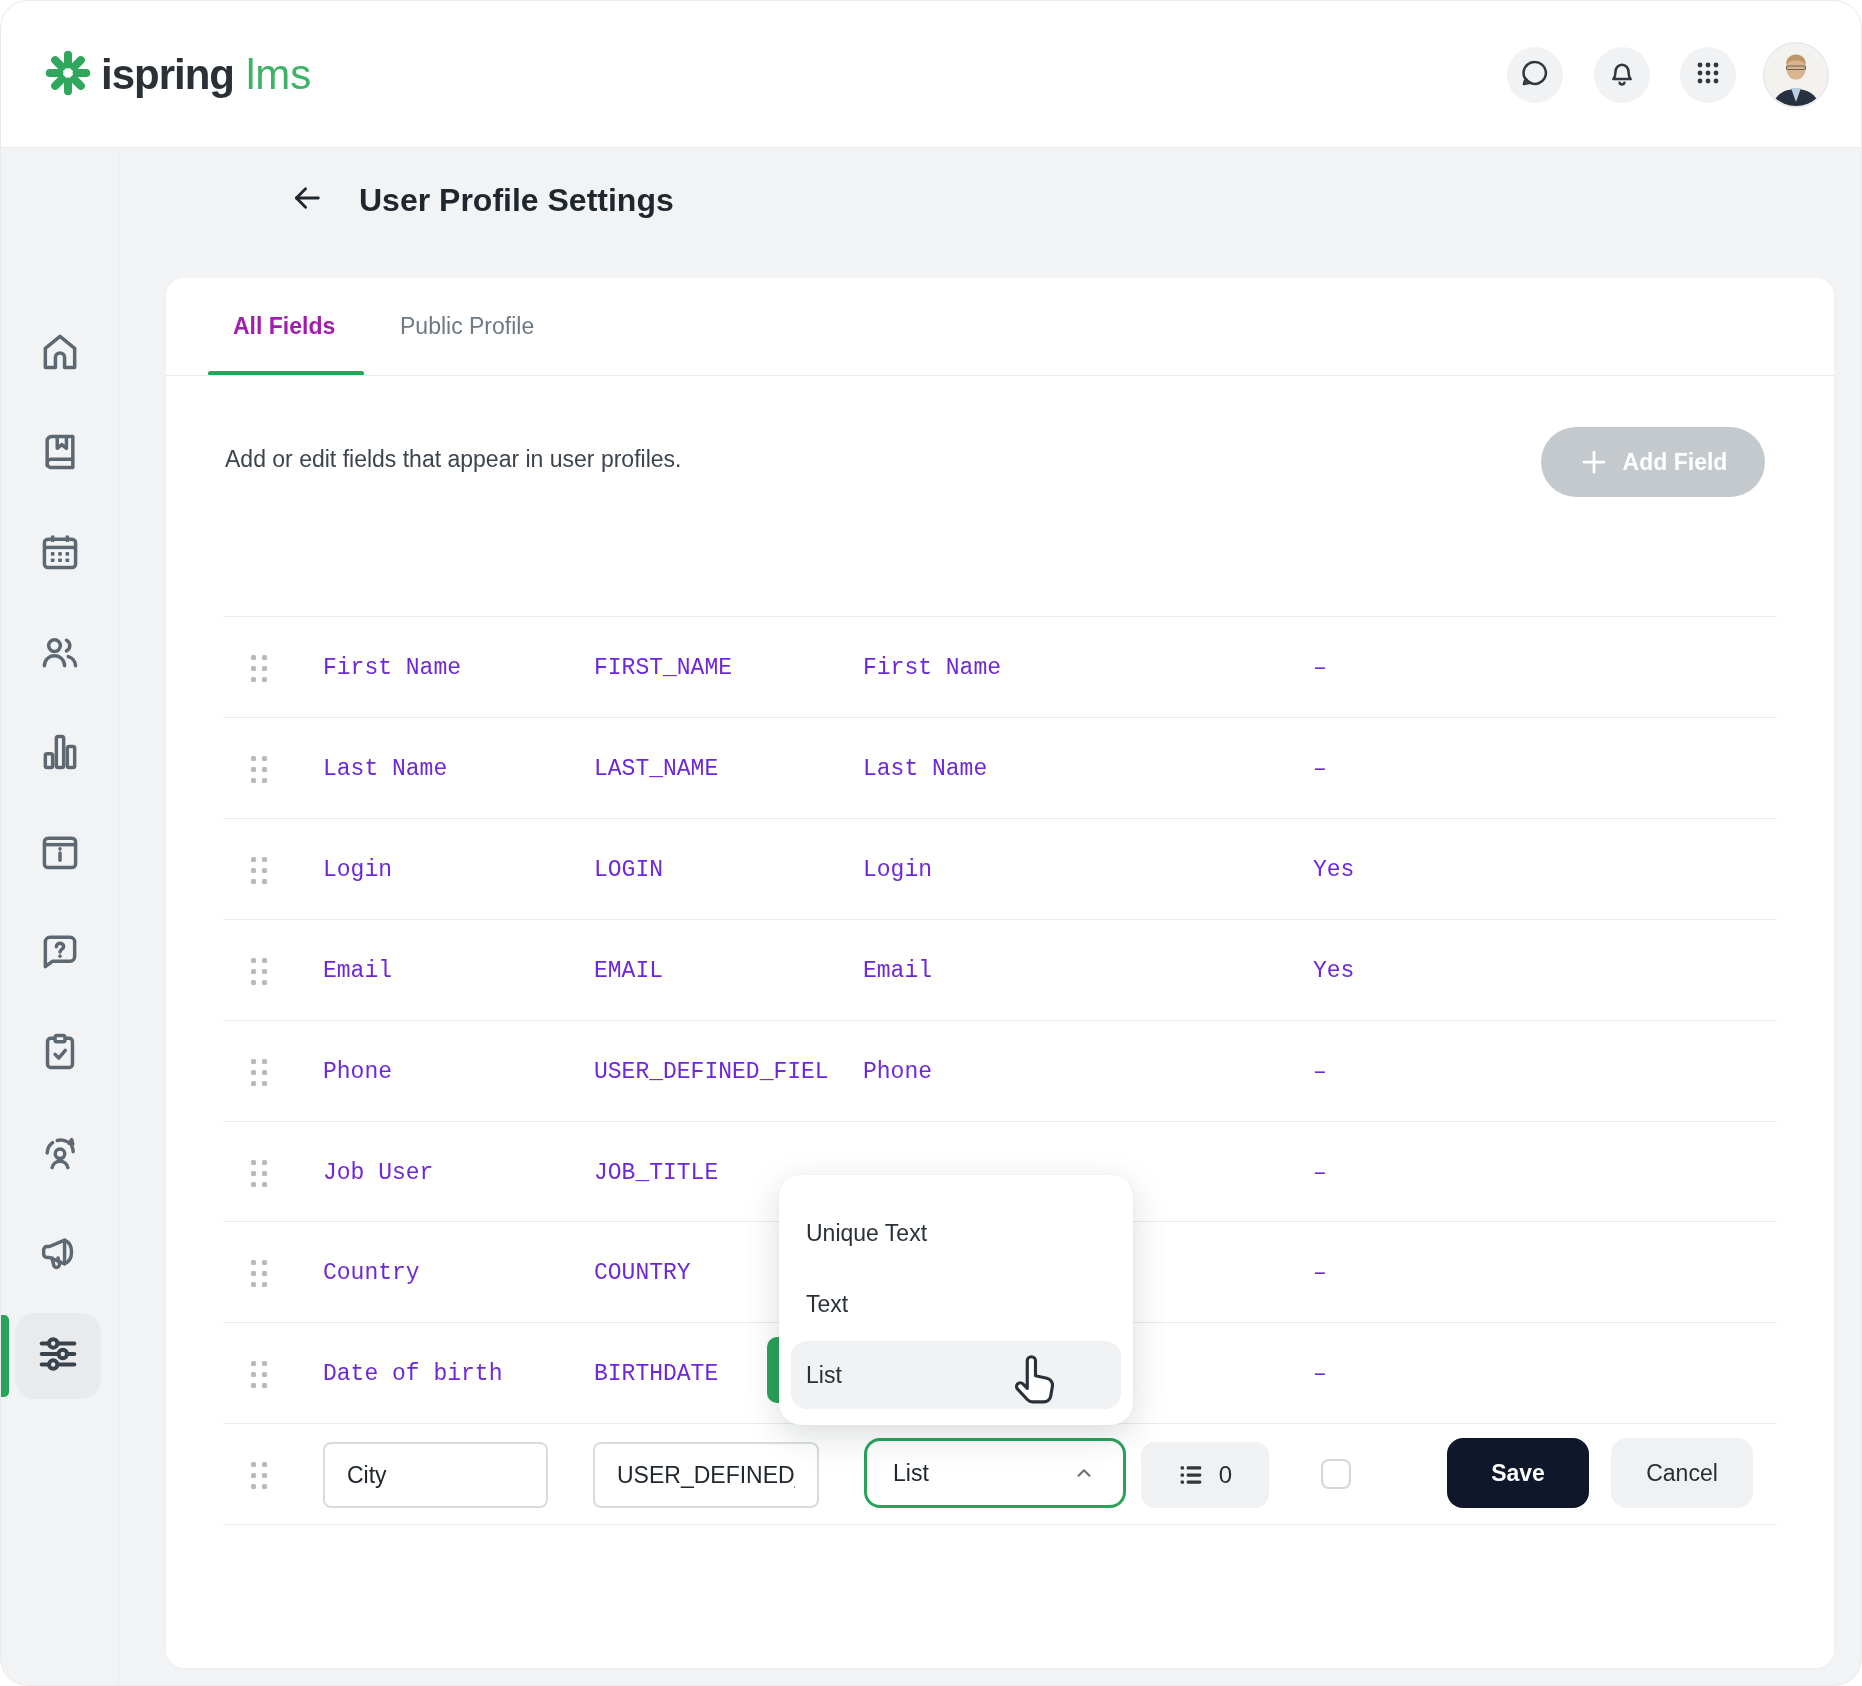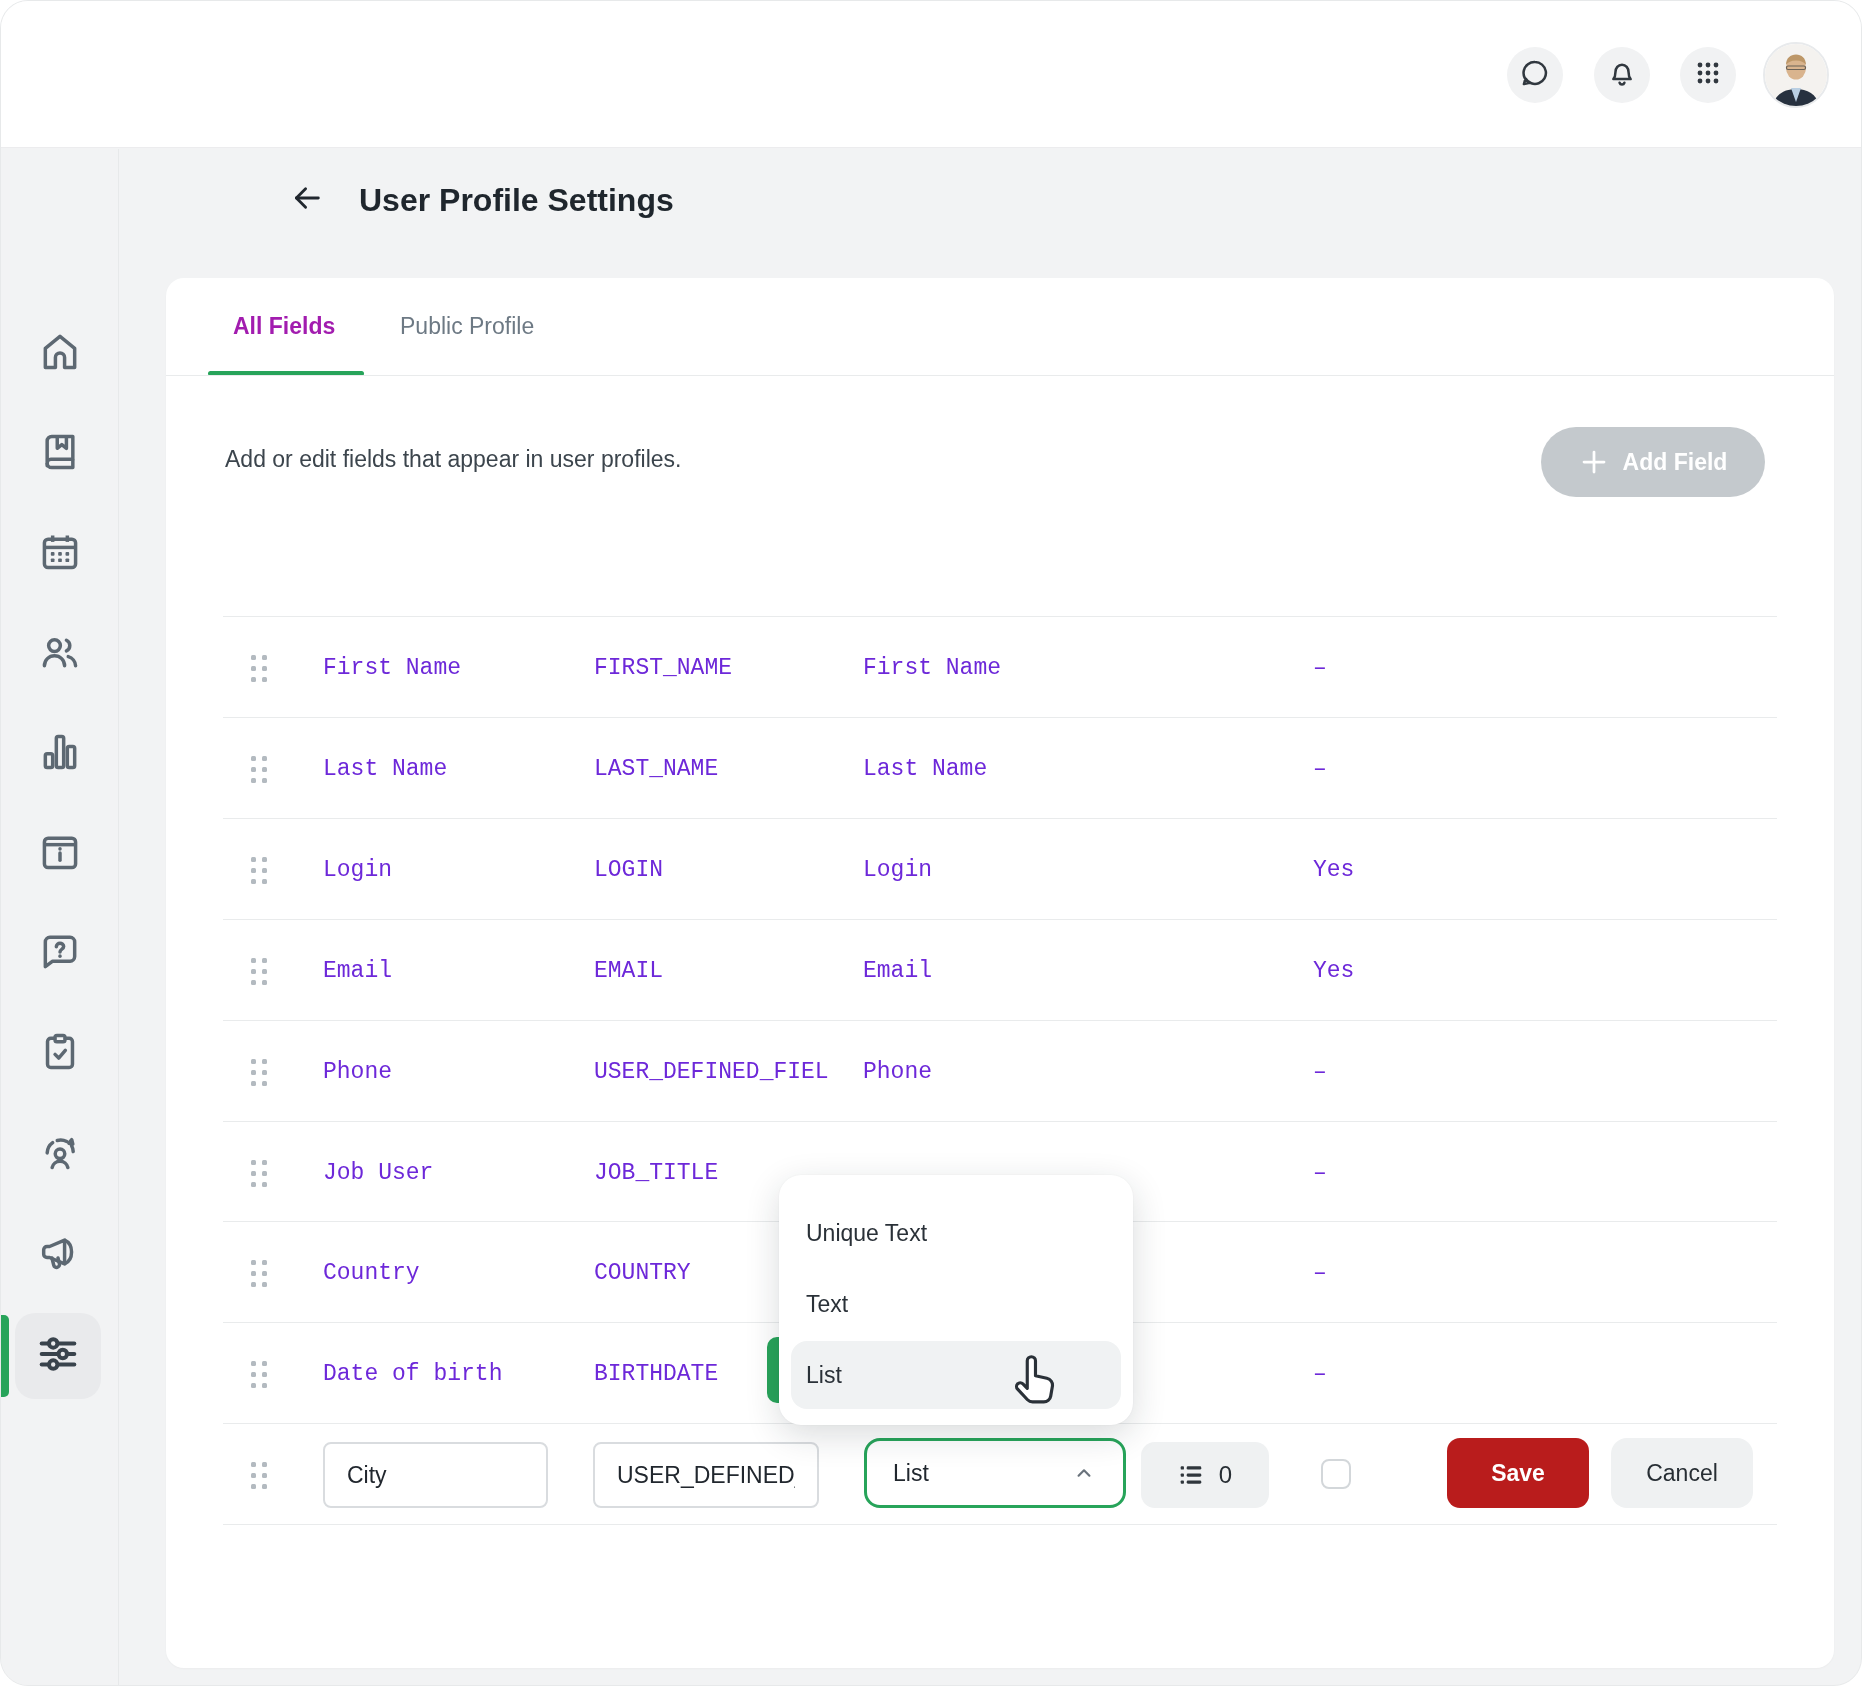--- a/index.html
+++ b/index.html
@@ -48,36 +48,54 @@
   .c-req { left:1090px; }
   .drag-handle { display:grid; grid-template-columns:5px 5px; grid-auto-rows:5px; gap:6px; }
   .drag-handle i { width:5px; height:5px; border-radius:1.5px; background:#b3bac0; }
 
   
   .einput { position:absolute; height:66px; border:2px solid #d9dcdf; border-radius:8px; background:#fff; font-size:23px; color:#21272e; padding:0 22px; font-family:inherit; outline:none; }
   .eselect { position:absolute; left:698px; top:1160px; width:262px; height:70px; border:3px solid #27a45a; border-radius:16px; background:#fff; display:flex; align-items:center; padding:0 26px; font-size:23px; color:#21272e; }
   .chip { position:absolute; left:975px; top:1164px; width:128px; height:66px; border-radius:14px; background:#eff1f2; display:flex; align-items:center; justify-content:center; gap:15px; font-size:24px; color:#272e34; }
   .checkbox { position:absolute; left:1155px; top:1181px; width:30px; height:30px; border-radius:8px; border:2px solid #d3d7da; background:#fff; }
   .btn { position:absolute; top:1160px; width:142px; height:70px; border-radius:16px; border:none; font-size:23px; font-family:inherit; display:flex; align-items:center; justify-content:center; }
-  .btn-save { left:1281px; background:#b91c1c; color:#fff; font-weight:bold;border-radius:13px; }
+  .btn-save { left:1281px; background:#0f172a; color:#fff; font-weight:bold; }
   .btn-cancel { left:1445px; background:#eff1f2; color:#272e34; }
 
   
   .hidden-select-sliver { position:absolute; left:766px; top:1336px; width:22px; height:66px; border-radius:10px; background:#27a45a; z-index:8; }
   .dropdown { position:absolute; left:778px; top:1174px; width:354px; height:250px; background:#fff; border-radius:22px; box-shadow:0 10px 34px rgba(25,35,45,.16), 0 0 2px rgba(0,0,0,.05); z-index:10; }
   .dd-item { position:absolute; left:12px; width:330px; height:68px; display:flex; align-items:center; padding-left:15px; font-size:23px; color:#2a3138; border-radius:16px; }
   .dd-item.hover { background:#f0f2f3; }
   .cursor { position:absolute; left:1005px; top:1348px; z-index:12; }
 </style>
 </head>
 <body>
 
 <div class="window">
 
   <div class="topbar">
+    <div class="logo">
+      <span>
+        <svg width="46" height="46" viewBox="0 0 24 24">
+          <g stroke="#2fa85c" stroke-width="4.2" stroke-linecap="round">
+            <line x1="12" y1="2.5" x2="12" y2="7.5"></line>
+              <line x1="12" y1="16.5" x2="12" y2="21.5"></line>
+            <line x1="2.5" y1="12" x2="7.5" y2="12"></line>
+              <line x1="16.5" y1="12" x2="21.5" y2="12"></line>
+            <line x1="5.3" y1="5.3" x2="8.8" y2="8.8"></line>
+              <line x1="15.2" y1="15.2" x2="18.7" y2="18.7"></line>
+            <line x1="18.7" y1="5.3" x2="15.2" y2="8.8"></line>
+              <line x1="5.3" y1="18.7" x2="8.8" y2="15.2"></line>
+          </g>
+        </svg>
+      </span>
+      <span class="logo-word">ispring</span>
+        <span class="logo-lms">lms</span>
+    </div>
 
     <div class="tb-circle" style="left:1506px">
       <span>
         <svg width="32" height="32" viewBox="0 0 24 24" fill="none" stroke="#31383f" stroke-width="1.9" stroke-linejoin="round">
           <path d="M12 3.8a8.2 8.2 0 1 1-7.1 12.3L3.7 20.3l4.4-.9A8.2 8.2 0 0 1 12 3.8Z"></path>
         </svg>
       </span>
     </div>
     <div class="tb-circle" style="left:1593px">
       <span>

